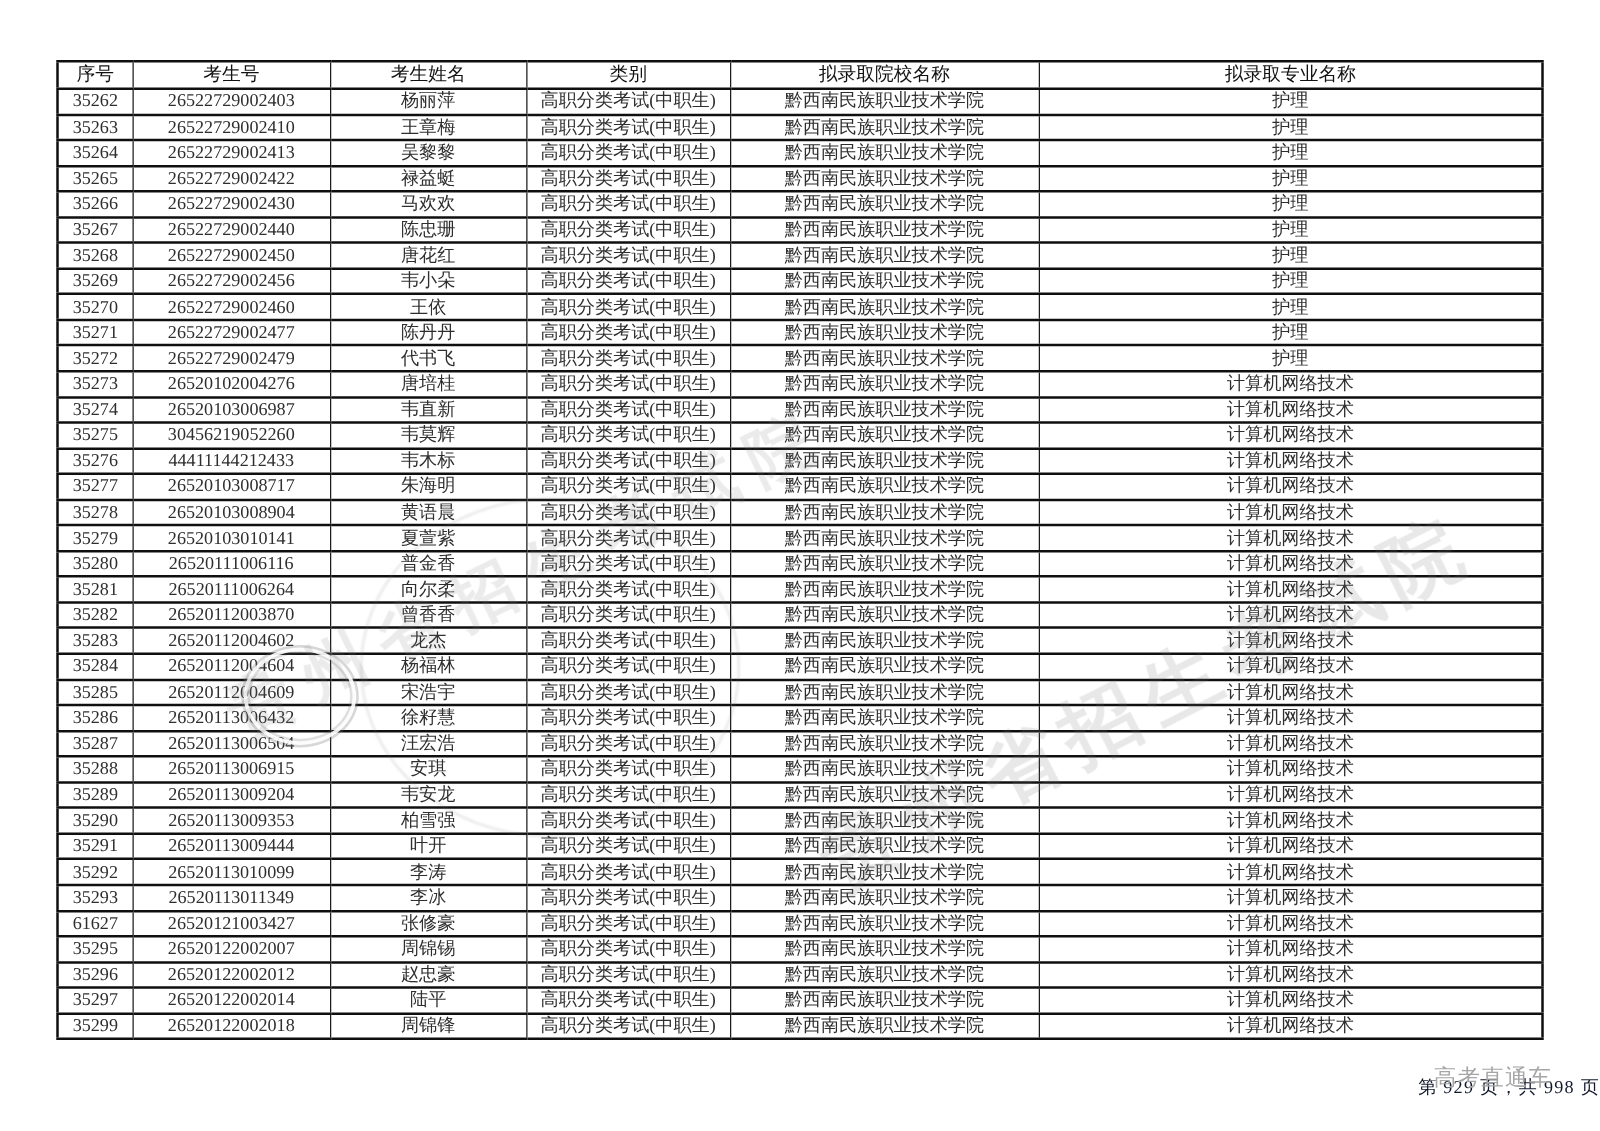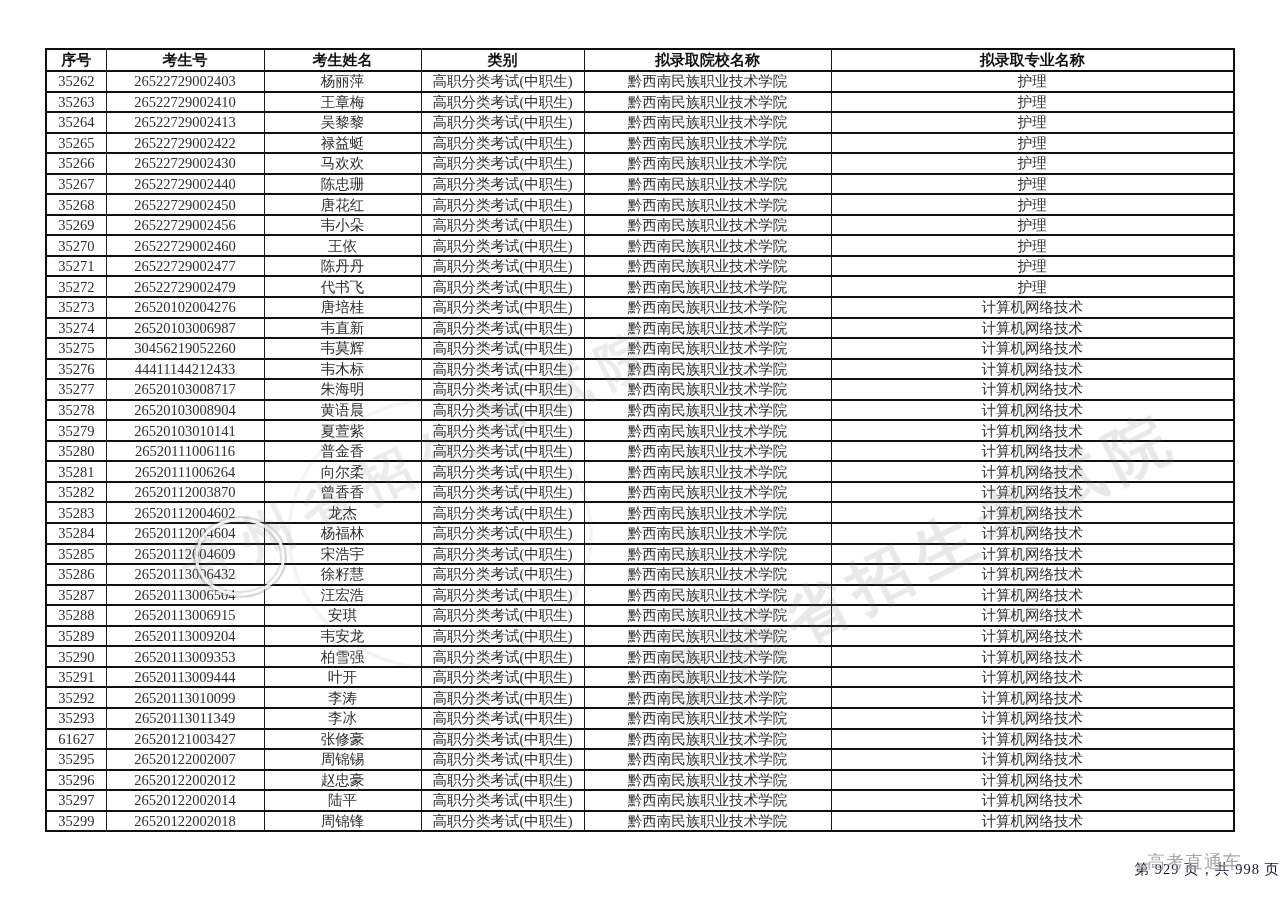--- a/index.html
+++ b/index.html
@@ -37,21 +37,21 @@
     white-space: nowrap;
     overflow: hidden;
     padding: 0;
   }
   .admission-table {
     border: 2px solid #0f0f0f;
   }
   .admission-table th {
     height: 20px;
     font-size: 15px;
-    font-weight: bold;
+    font-weight: normal;
     color: #111111;
     line-height: 20px;
   }
   .admission-table td {
     height: 18.55px;
     font-size: 14.5px;
     line-height: 18px;
     color: #2e2e2e;
   }
 

